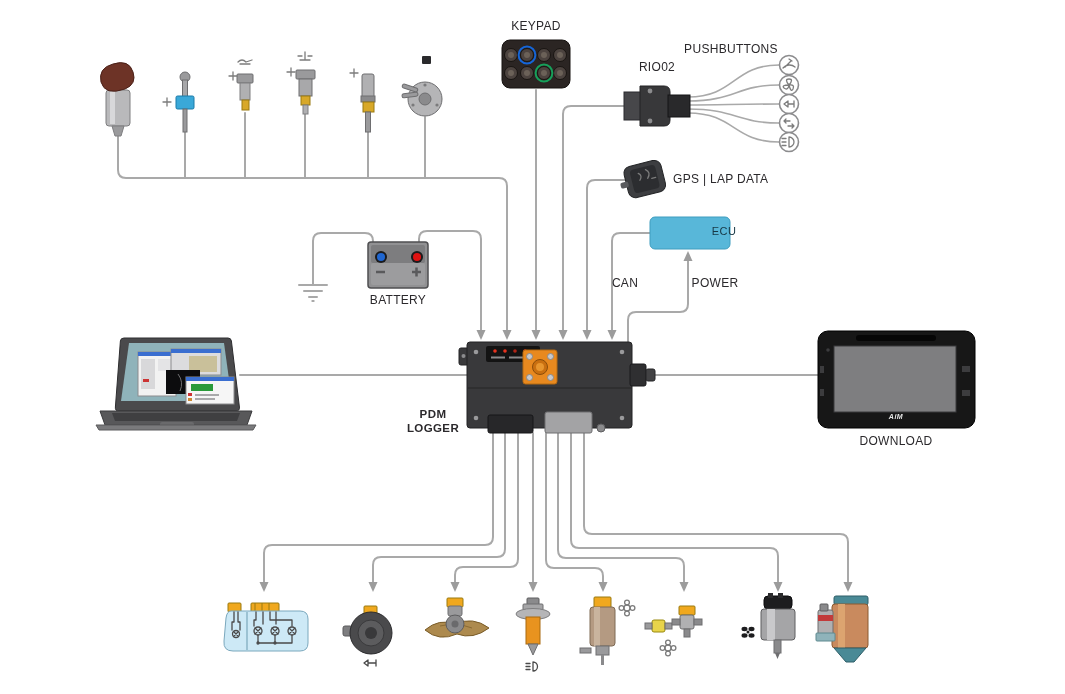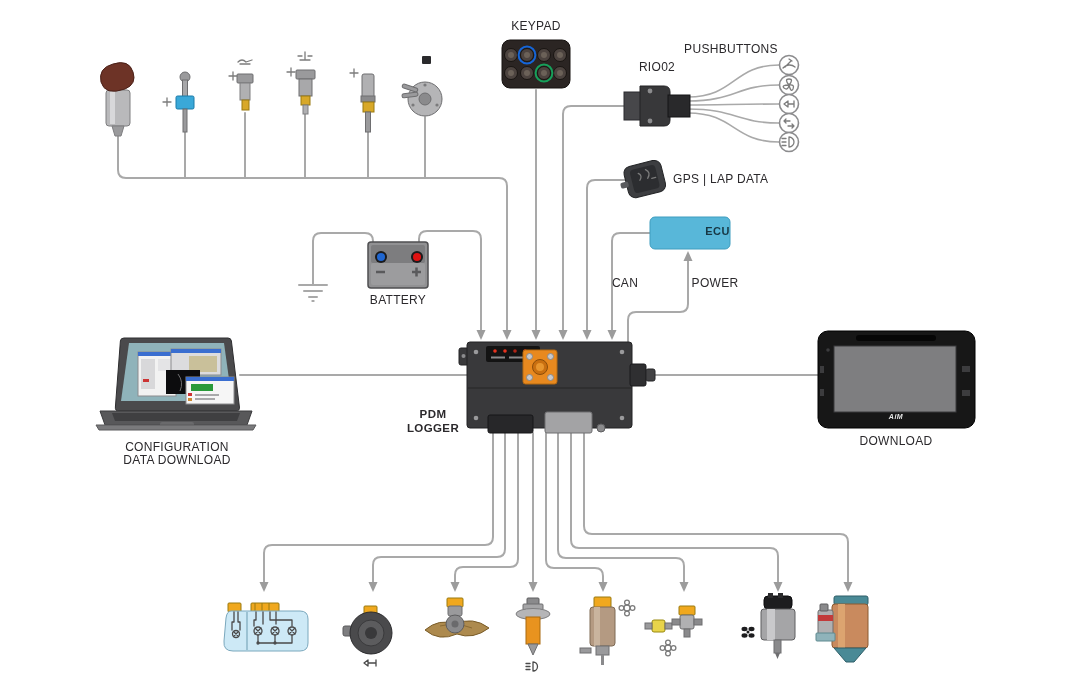--- a/index.html
+++ b/index.html
@@ -8,22 +8,22 @@
   svg{position:absolute;left:0;top:0;}
   .wire{fill:none;stroke:#a9a9a9;stroke-width:2;stroke-linejoin:round;stroke-linecap:round;}
   .wireThin{fill:none;stroke:#a9a9a9;stroke-width:1.6;stroke-linejoin:round;stroke-linecap:round;}
   .arrow{fill:#9c9c9c;stroke:none;}
   .glyph{fill:none;stroke:#7c7c7c;stroke-width:1.3;stroke-linecap:round;stroke-linejoin:round;}
   .glyphDark{fill:none;stroke:#4a4a4a;stroke-width:1.3;stroke-linecap:round;stroke-linejoin:round;}
   .lbl{position:absolute;color:#2b292c;font-size:12px;letter-spacing:.3px;text-align:center;
        line-height:13px;white-space:nowrap;}
   .lblLeft{text-align:left;}
   .lblBold{font-weight:bold;font-size:11.5px;line-height:14px;letter-spacing:.4px;}
-  .ecuTxt{position:absolute;left:650px;top:225px;width:80px;text-align:right;font-weight:bold;
-          font-size:11px;color:#173744;letter-spacing:.5px;}
+  .ecuTxt{position:absolute;left:650px;top:225px;width:80px;text-align:center;font-weight:normal;
+          font-size:11px;color:#173744;letter-spacing:.5px;padding-left:34px;}
   .aimLogo{position:absolute;left:866px;top:413px;width:60px;text-align:center;color:#e8e8e8;
            font-size:7px;font-style:italic;font-weight:bold;letter-spacing:.5px;}
 </style>
 </head>
 <body>
 
 <div id="stage">
 
 <svg width="1065" height="694" viewBox="0 0 1065 694">
 
@@ -409,20 +409,16 @@
 <div class="lbl" style="left:617px;top:61px;width:80px;text-align:center;">RIO02</div>
 <div class="lbl lblLeft" style="left:673px;top:173px;width:130px;">GPS | LAP DATA</div>
 <div class="ecuTxt">ECU</div>
 <div class="lbl" style="left:595px;top:277px;width:60px;">CAN</div>
 <div class="lbl" style="left:685px;top:277px;width:60px;">POWER</div>
 <div class="lbl" style="left:358px;top:294px;width:80px;">BATTERY</div>
 <div class="lbl lblBold" style="left:383px;top:407px;width:100px;">
   <div>PDM</div>
   <div>LOGGER</div>
 </div>
-<div class="lbl" style="left:97px;top:441px;width:160px;">
-  <div>CONFIGURATION</div>
-  <div>DATA DOWNLOAD</div>
-</div>
 <div class="lbl" style="left:856px;top:435px;width:80px;">DOWNLOAD</div>
 <div class="aimLogo">AiM</div>
 
 </div>
 
 </body></html>

